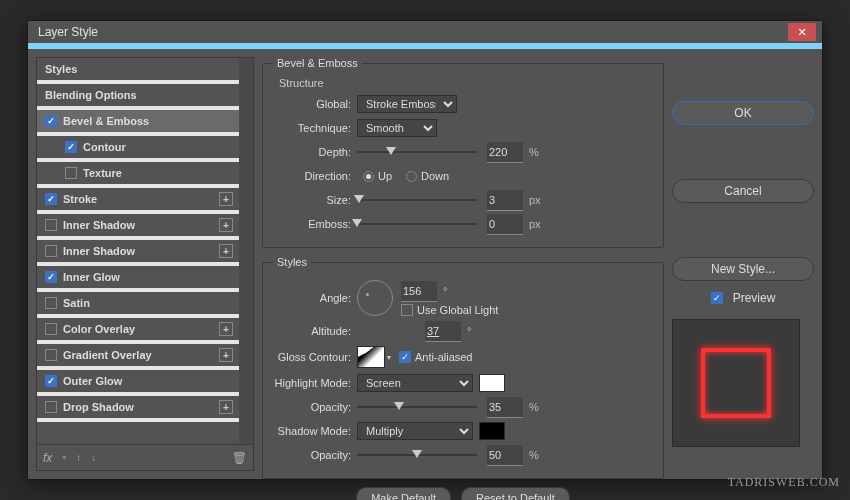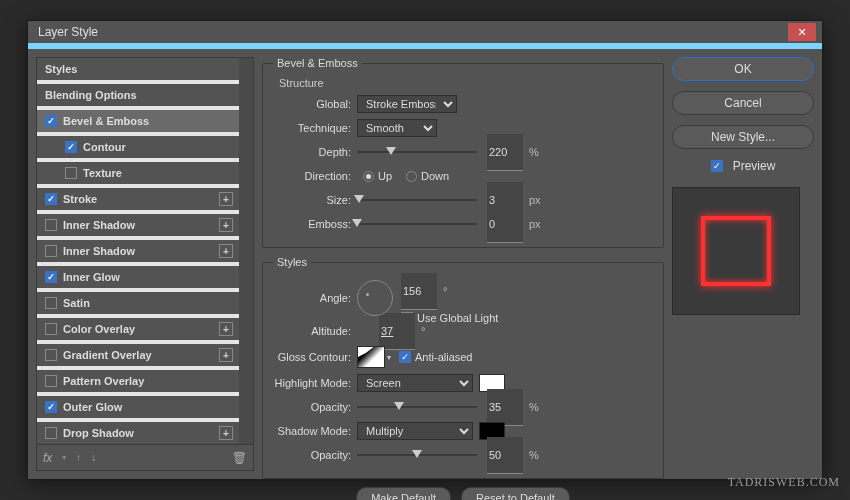--- a/index.html
+++ b/index.html
@@ -25,36 +25,36 @@
 .center { flex: 1; position: relative; }
 fieldset { border: 1px solid #3a3a3a; border-radius: 2px; padding: 8px 10px 10px; margin-bottom: 8px; }
 legend { color: #ddd; font-size: 11px; padding: 0 4px; }
 .sub-label { color: #ccc; font-size: 11px; margin-left: 6px; margin-bottom: 4px; }
 .row { display: flex; align-items: center; height: 22px; margin: 2px 0; }
 .row-label { width: 84px; text-align: right; color: #ddd; font-size: 11px; padding-right: 6px; }
 select, .select { background: #454545; border: 1px solid #2f2f2f; color: #ddd; font-size: 11px; height: 18px; padding: 0 4px; }
 .slider { flex: 0 0 120px; height: 14px; position: relative; }
 .slider::before { content: ""; position: absolute; left: 0; right: 0; top: 6px; height: 2px; background: #3a3a3a; }
 .slider-thumb { position: absolute; top: 2px; width: 0; height: 0; border-left: 5px solid transparent; border-right: 5px solid transparent; border-top: 8px solid #ccc; transform: translateX(-5px); }
-.numbox { width: 36px; background: #454545; border: none; border-bottom: 1px solid #888; color: #ddd; font-size: 11px; text-align: left; padding: 12px 2px; margin-left: 10px; }
+.numbox { width: 36px; background: #454545; border: none; border-bottom: 1px solid #888; color: #ddd; font-size: 11px; text-align: left; padding: 4px 2px; margin-left: 10px; }
 .unit { color: #bbb; font-size: 11px; margin-left: 6px; width: 18px; }
 .radio { width: 11px; height: 11px; border-radius: 50%; border: 1px solid #888; margin: 0 4px 0 6px; display: inline-flex; align-items: center; justify-content: center; }
 .radio.on::after { content: ""; width: 5px; height: 5px; background: #ddd; border-radius: 50%; }
 .rlabel { color: #ddd; font-size: 11px; margin-right: 8px; }
 .angle-circle { width: 36px; height: 36px; border: 1px solid #888; border-radius: 50%; margin-right: 8px; position: relative; }
 .angle-circle::after { content: ""; position: absolute; left: 8px; top: 12px; width: 3px; height: 3px; background: #aaa; border-radius: 50%; }
 .chkbox { width: 12px; height: 12px; border: 1px solid #888; margin-right: 4px; display: inline-flex; align-items: center; justify-content: center; font-size: 9px; color: #fff; }
 .chkbox.on { background: #3a72c4; border-color: #3a72c4; }
 .gloss-thumb { width: 28px; height: 22px; background: #fff; border: 1px solid #2a2a2a; position: relative; }
 .gloss-thumb::before { content: ""; position: absolute; left: 0; bottom: 0; width: 100%; height: 100%; background: linear-gradient(135deg, #000 0%, #000 30%, #fff 60%, #fff 100%); clip-path: polygon(0 100%, 0 50%, 30% 30%, 60% 0, 100% 0, 100% 100%); }
 .color-swatch { width: 26px; height: 18px; border: 1px solid #2a2a2a; margin-left: 6px; }
 .btn { background: #5a5a5a; border: 1px solid #3a3a3a; color: #ddd; font-size: 11px; height: 22px; padding: 0 14px; border-radius: 10px; cursor: pointer; }
 .btn-row { display: flex; gap: 10px; justify-content: center; margin-top: 6px; }
 .right { width: 142px; display: flex; flex-direction: column; gap: 10px; align-items: stretch; }
-.rbtn { height: 24px; background: #5a5a5a; border: 1px solid #2f6fc0; color: #ddd; font-size: 12px; border-radius: 12px; cursor: pointer; display: flex; align-items: center; justify-content: center; }
+.rbtn { height: 24px; background: #5a5a5a; border: 1px solid #2f6fc0; color: #ddd; font-size: 12px; border-radius: 12px; cursor: pointer; display: flex; align-items: center; justify-content: center; margin-top: 44px; }
 .rbtn.secondary { border-color: #3a3a3a; }
 .preview-row { display: flex; align-items: center; justify-content: center; gap: 6px; color: #ddd; font-size: 12px; }
 .preview-box { width: 128px; height: 128px; background: #3a3a3a; border: 1px solid #2a2a2a; display: flex; align-items: center; justify-content: center; margin-top: 4px; }
 .preview-square { width: 70px; height: 70px; border: 4px solid #ff3030; box-shadow: 0 0 8px #ff3030, inset 0 0 6px #ff3030; }
 .scroll-gutter { width: 14px; background: #4a4a4a; }
 .watermark { position: absolute; right: 10px; bottom: 10px; color: #999; font-size: 12px; font-family: serif; letter-spacing: 1px; pointer-events: none; }
 </style>
 </head>
 <body>
 
@@ -112,24 +112,20 @@
               <span class="chk"></span>
               <span>Color Overlay</span>
               <span class="plus">+</span>
             </div>
             <div class="style-row">
               <span class="chk"></span>
               <span>Gradient Overlay</span>
               <span class="plus">+</span>
             </div>
             <div class="style-row">
-              <span class="chk"></span>
-              <span>Pattern Overlay</span>
-            </div>
-            <div class="style-row">
               <span class="chk on">✓</span>
               <span>Outer Glow</span>
             </div>
             <div class="style-row">
               <span class="chk"></span>
               <span>Drop Shadow</span>
               <span class="plus">+</span>
             </div>
           </div>
         <div class="scroll-gutter"></div>
@@ -201,21 +197,21 @@
               <span class="unit">°</span>
             </div>
             <div style="display:flex;align-items:center;margin-top:2px">
               <span class="chkbox"></span>
               <span class="rlabel">Use Global Light</span>
             </div>
           </div>
         </div>
         <div class="row">
           <div class="row-label">Altitude:</div>
-          <input class="numbox" style="margin-left: 22px; text-decoration: underline;" value="37">
+          <input class="numbox" style="margin-left: 68px; text-decoration: underline;" value="37">
           <span class="unit">°</span>
         </div>
         <div class="row" style="height:26px">
           <div class="row-label">Gloss Contour:</div>
           <div class="gloss-thumb"></div>
           <span style="color:#ccc;font-size:8px;margin:0 8px 0 2px">▾</span>
           <span class="chkbox on">✓</span>
           <span class="rlabel">Anti-aliased</span>
         </div>
         <div class="row">

